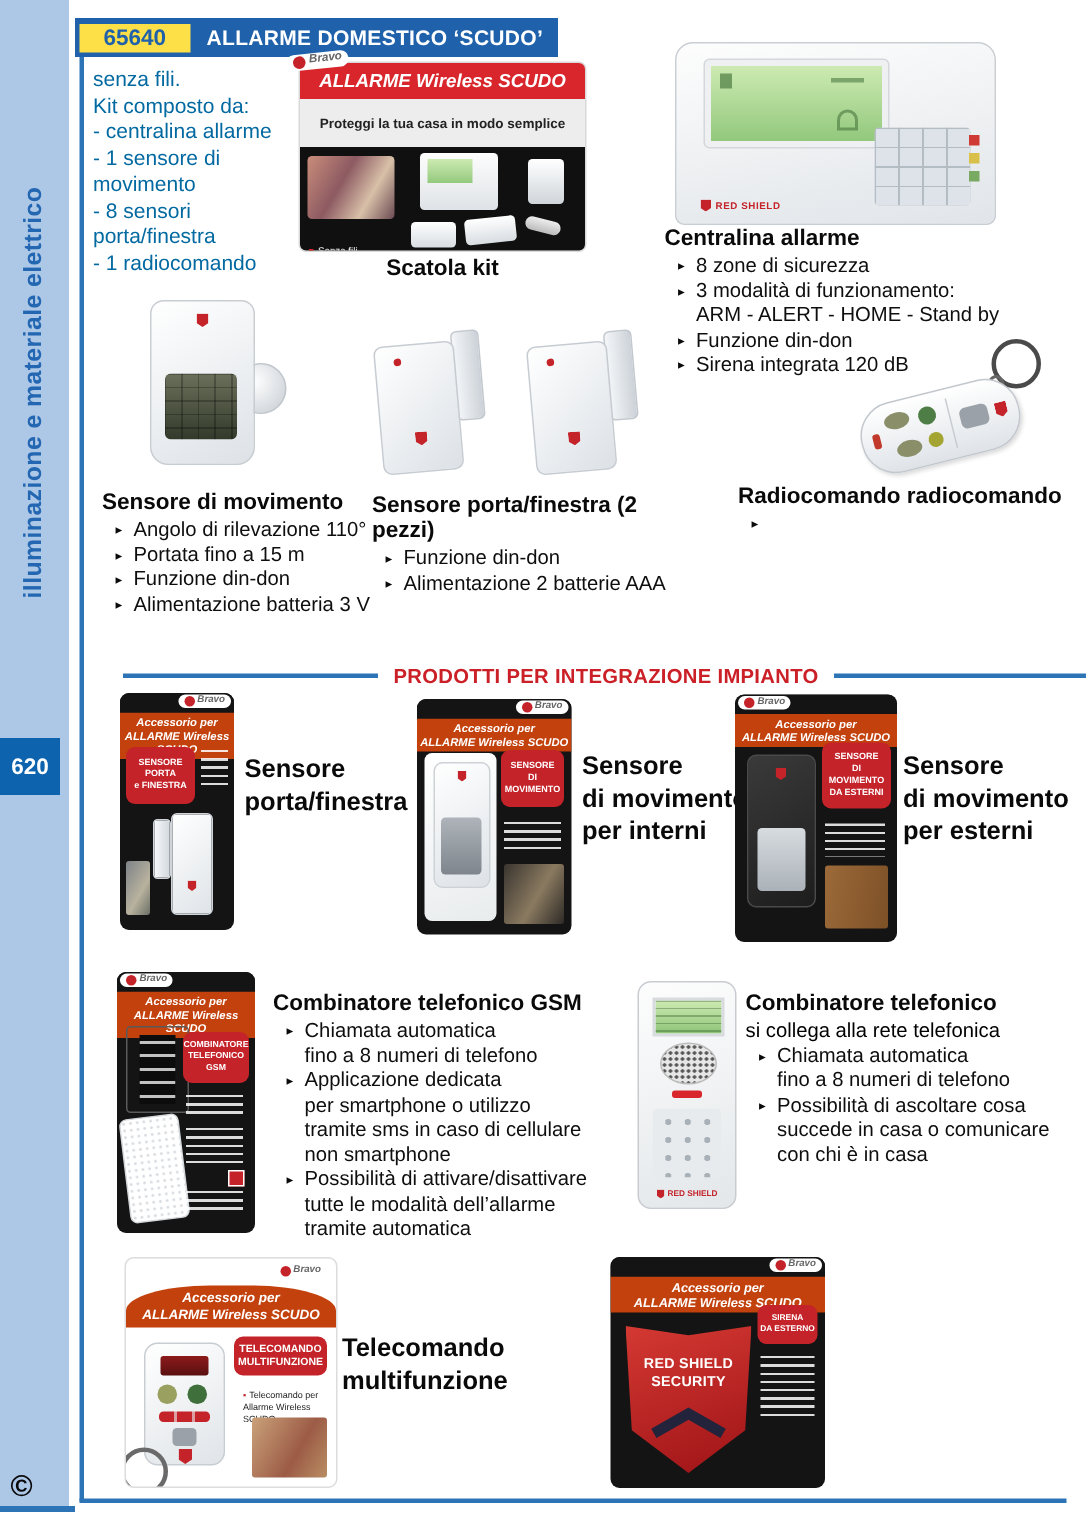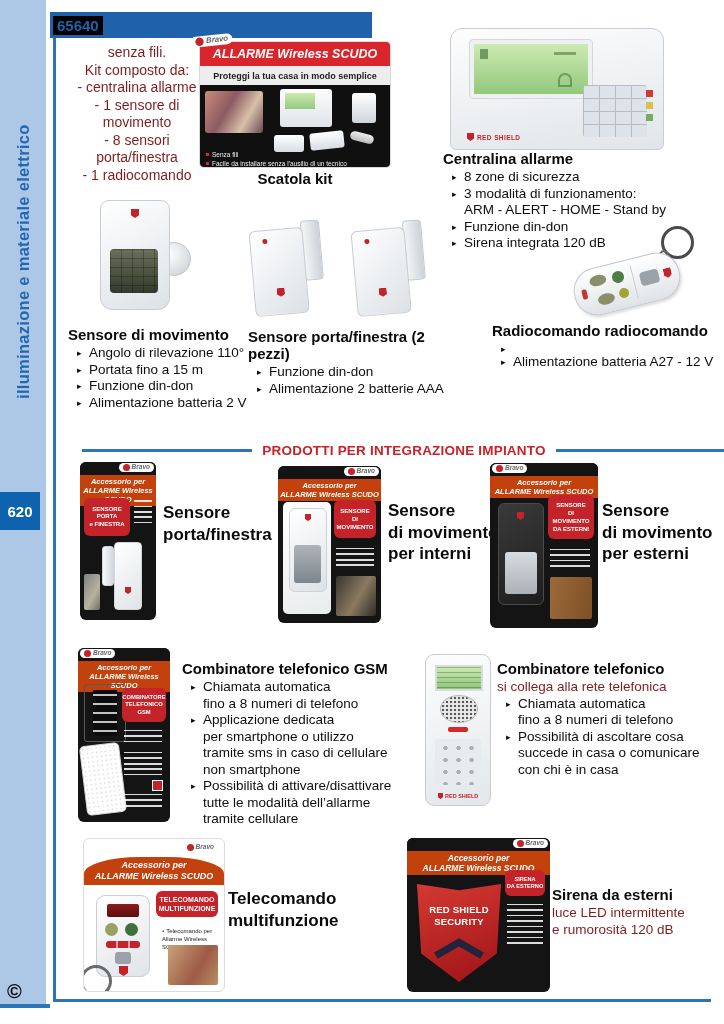--- a/index.html
+++ b/index.html
@@ -17,27 +17,27 @@
   .page-num{position:absolute;left:0;top:492px;width:40px;height:38px;background:#0d63ad;
             color:#fff;font-weight:bold;font-size:15px;display:flex;align-items:center;justify-content:center;}
   .copy{position:absolute;left:7px;top:980px;font-size:20px;color:#0a0a0a;font-weight:bold;}
   .side-underline{position:absolute;left:0;top:1004px;width:50px;height:4px;background:#2d74b6;}
   .frame-left{position:absolute;left:53px;top:12px;width:3px;height:989px;background:#2d74b6;}
   .frame-bottom{position:absolute;left:53px;top:999px;width:658px;height:2.5px;background:#2d74b6;}
 
   
   .titlebar{position:absolute;left:50px;top:12px;width:322px;height:26px;background:#1f62ab;
             display:flex;align-items:center;}
-  .code{background:#000000;color:#1f62ab;font-weight:bold;font-size:15px;padding:1px 4px;margin-left:3px;}
+  .code{background:#fde047;color:#1f62ab;font-weight:bold;font-size:15px;padding:1px 16px;margin-left:3px;}
   .ttl{color:#fff;font-weight:bold;font-size:14px;margin-left:11px;letter-spacing:.2px;}
 
   
-  .introline{font-size:14px;line-height:17.5px;color:#7f1d1d;text-align:center;}
+  .introline{font-size:14px;line-height:17.5px;color:#0369a1;}
   .heading{font-weight:bold;font-size:15px;color:#0a0a0a;margin-bottom:2px;}
-  .subline{font-size:13.5px;line-height:16.5px;color:#7f1d1d;}
+  .subline{font-size:13.5px;line-height:16.5px;color:#000000;}
   .bullets{padding-left:9px;}
   .bullet{display:flex;align-items:flex-start;}
   .tri{flex:0 0 12px;font-size:9px;padding-top:3px;color:#0a0a0a;}
   .tri::before{content:"▸";}
   .bt{font-size:13.5px;line-height:16.5px;color:#0e0e0e;white-space:pre-line;}
   .caption-lg{font-weight:bold;font-size:17px;line-height:21.5px;color:#0a0a0a;white-space:pre-line;}
   .caption-md{font-weight:bold;font-size:15px;color:#0a0a0a;text-align:center;}
 
   
   .divider{position:absolute;left:82px;top:428px;width:644px;display:flex;align-items:center;gap:10px;margin-top:15px;}
@@ -51,21 +51,21 @@
 
   
   .rshield{display:inline-block;background:#c4232a;
            clip-path:polygon(50% 100%,0 70%,0 0,100% 0,100% 70%);}
 
   
   .kitbox{position:absolute;left:200px;top:42px;width:190px;height:125px;border-radius:4px;overflow:hidden;
           box-shadow:0 0 0 1px #d9d9d9;}
   .kb-head{height:24px;background:#d8262c;color:#fff;font-weight:bold;font-style:italic;font-size:12.5px;
            display:flex;align-items:center;justify-content:center;}
-  .kb-strip{height:19px;background:#ededed;color:#222;font-weight:bold;font-size:9px;
+  .kb-strip{height:32px;background:#ededed;color:#222;font-weight:bold;font-size:9px;
             display:flex;align-items:center;justify-content:center;}
   .kb-body{position:relative;height:86px;background:#101010;}
   .kb-photo{position:absolute;left:5px;top:6px;width:58px;height:42px;border-radius:3px;
             background:linear-gradient(120deg,#c98d7a,#8d5a62 40%,#d8c0a8 70%,#6b4a52);}
   .kb-panel{position:absolute;left:80px;top:4px;width:52px;height:38px;background:linear-gradient(#fdfdfd,#dfe3e7);
             border-radius:3px;}
   .kb-panel i{position:absolute;left:5px;top:4px;width:30px;height:16px;background:linear-gradient(#cdeab2,#93c97d);display:block;}
   .kb-box1{position:absolute;left:74px;top:50px;width:30px;height:17px;background:linear-gradient(#fff,#d8dde2);border-radius:3px;}
   .kb-box2{position:absolute;left:110px;top:47px;width:34px;height:17px;background:linear-gradient(#fff,#d8dde2);border-radius:3px;transform:rotate(-6deg);}
   .kb-box3{position:absolute;left:152px;top:8px;width:24px;height:30px;background:linear-gradient(#fff,#cfd5da);border-radius:3px;}
@@ -198,20 +198,21 @@
     <div class="side-text">illuminazione e materiale elettrico</div>
     <div class="page-num">620</div>
     <div class="copy">©</div>
   </aside>
   <div class="side-underline"></div>
   <div class="frame-left"></div>
   <div class="frame-bottom"></div>
 
   <header class="titlebar">
     <span class="code">65640</span>
+    <span class="ttl">ALLARME DOMESTICO ‘SCUDO’</span>
   </header>
 
   <div class="abs" style="left:62px;top:44px;width:150px;">
 
   <div class="introline">senza fili.</div>
       <div class="introline">Kit composto da:</div>
       <div class="introline">- centralina allarme</div>
       <div class="introline">- 1 sensore di movimento</div>
       <div class="introline">- 8 sensori porta/finestra</div>
       <div class="introline">- 1 radiocomando</div>
@@ -309,21 +310,21 @@
         <div class="bullet">
           <span class="tri"></span>
           <span class="bt">Portata fino a 15 m</span>
         </div>
         <div class="bullet">
           <span class="tri"></span>
           <span class="bt">Funzione din-don</span>
         </div>
         <div class="bullet">
           <span class="tri"></span>
-          <span class="bt">Alimentazione batteria 2 V</span>
+          <span class="bt">Alimentazione batteria 3 V</span>
         </div>
       </div>
   </div>
 
   <div class="doors">
     <div class="du">
       <div class="du-bar"></div>
       <div class="du-main">
           <span class="du-dot"></span>
           <span class="rshield du-sh"></span>
@@ -368,24 +369,20 @@
     </div>
   </div>
 
   <div class="abs" style="left:492px;top:322px;width:232px;">
     <div class="heading">Radiocomando radiocomando</div>
     <div class="bullets">
 
     <div class="bullet">
           <span class="tri"></span>
         </div>
-        <div class="bullet">
-          <span class="tri"></span>
-          <span class="bt">Alimentazione batteria A27 - 12 V</span>
-        </div>
       </div>
   </div>
 
   <div class="divider">
     <span class="dline"></span>
     <span class="dtext">PRODOTTI PER INTEGRAZIONE IMPIANTO</span>
     <span class="dline"></span>
   </div>
 
   <div class="blister" style="left:80px;top:462px;width:76px;height:158px;">
@@ -491,21 +488,21 @@
           <span class="tri"></span>
           <span class="bt">Applicazione dedicata
 per smartphone o utilizzo
 tramite sms in caso di cellulare
 non smartphone</span>
         </div>
         <div class="bullet">
           <span class="tri"></span>
           <span class="bt">Possibilità di attivare/disattivare
 tutte le modalità dell’allarme
-tramite cellulare</span>
+tramite automatica</span>
         </div>
       </div>
   </div>
 
   <div class="dialer">
     <div class="scr"></div>
     <div class="spk"></div>
     <div class="slit"></div>
     <div class="keys"></div>
     <div class="lbl">
@@ -571,19 +568,14 @@
       <div class="shield-txt">RED SHIELD
 SECURITY</div>
       <svg class="chev" viewBox="0 0 100 40">
           <polyline points="8,32 50,8 92,32" fill="none" stroke="#23233b" stroke-width="13"></polyline>
         </svg>
     </div>
     <div class="bubble" style="left:98px;top:32px;width:40px;height:26px;font-size:5.6px;line-height:7px;">SIRENA
 DA ESTERNO</div>
     <div class="tinylines" style="left:100px;top:66px;width:36px;height:44px;"></div>
   </div>
-  <div class="abs" style="left:552px;top:886px;width:165px;">
-    <div class="heading">Sirena da esterni</div>
-    <div class="subline pl">luce LED intermittente
-e rumorosità 120 dB</div>
-  </div>
 
 </div>
 
 </body></html>

